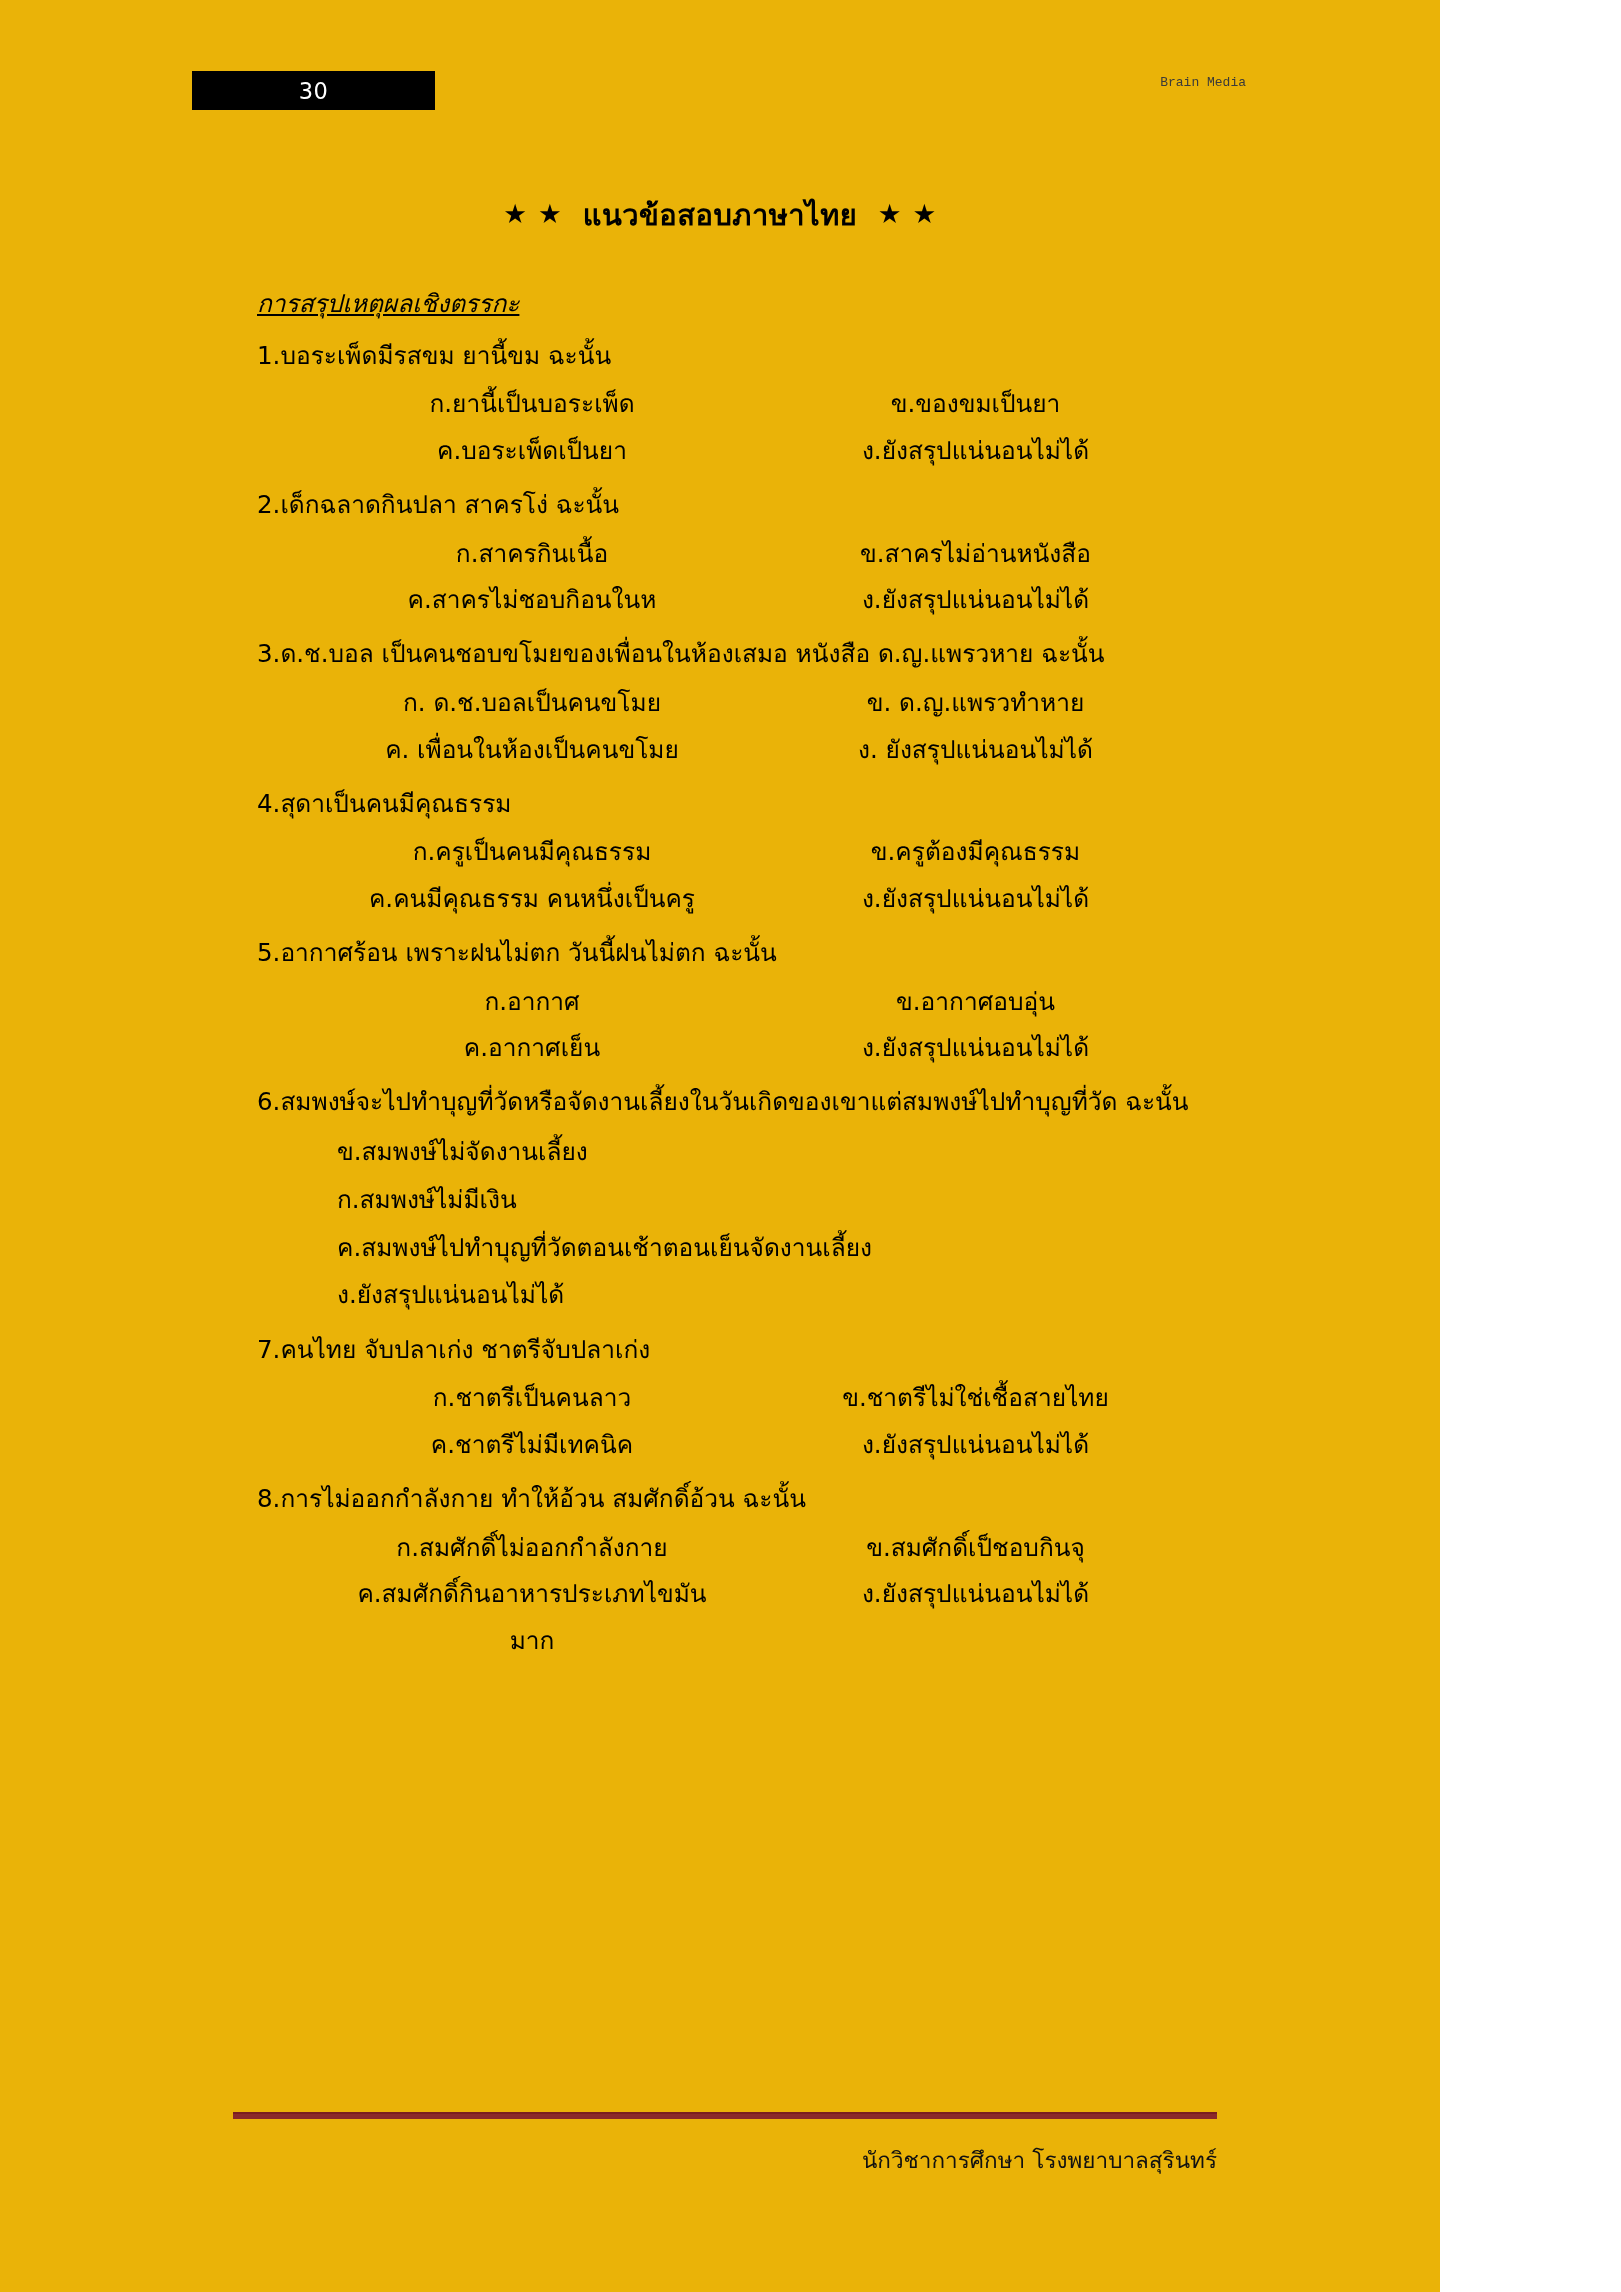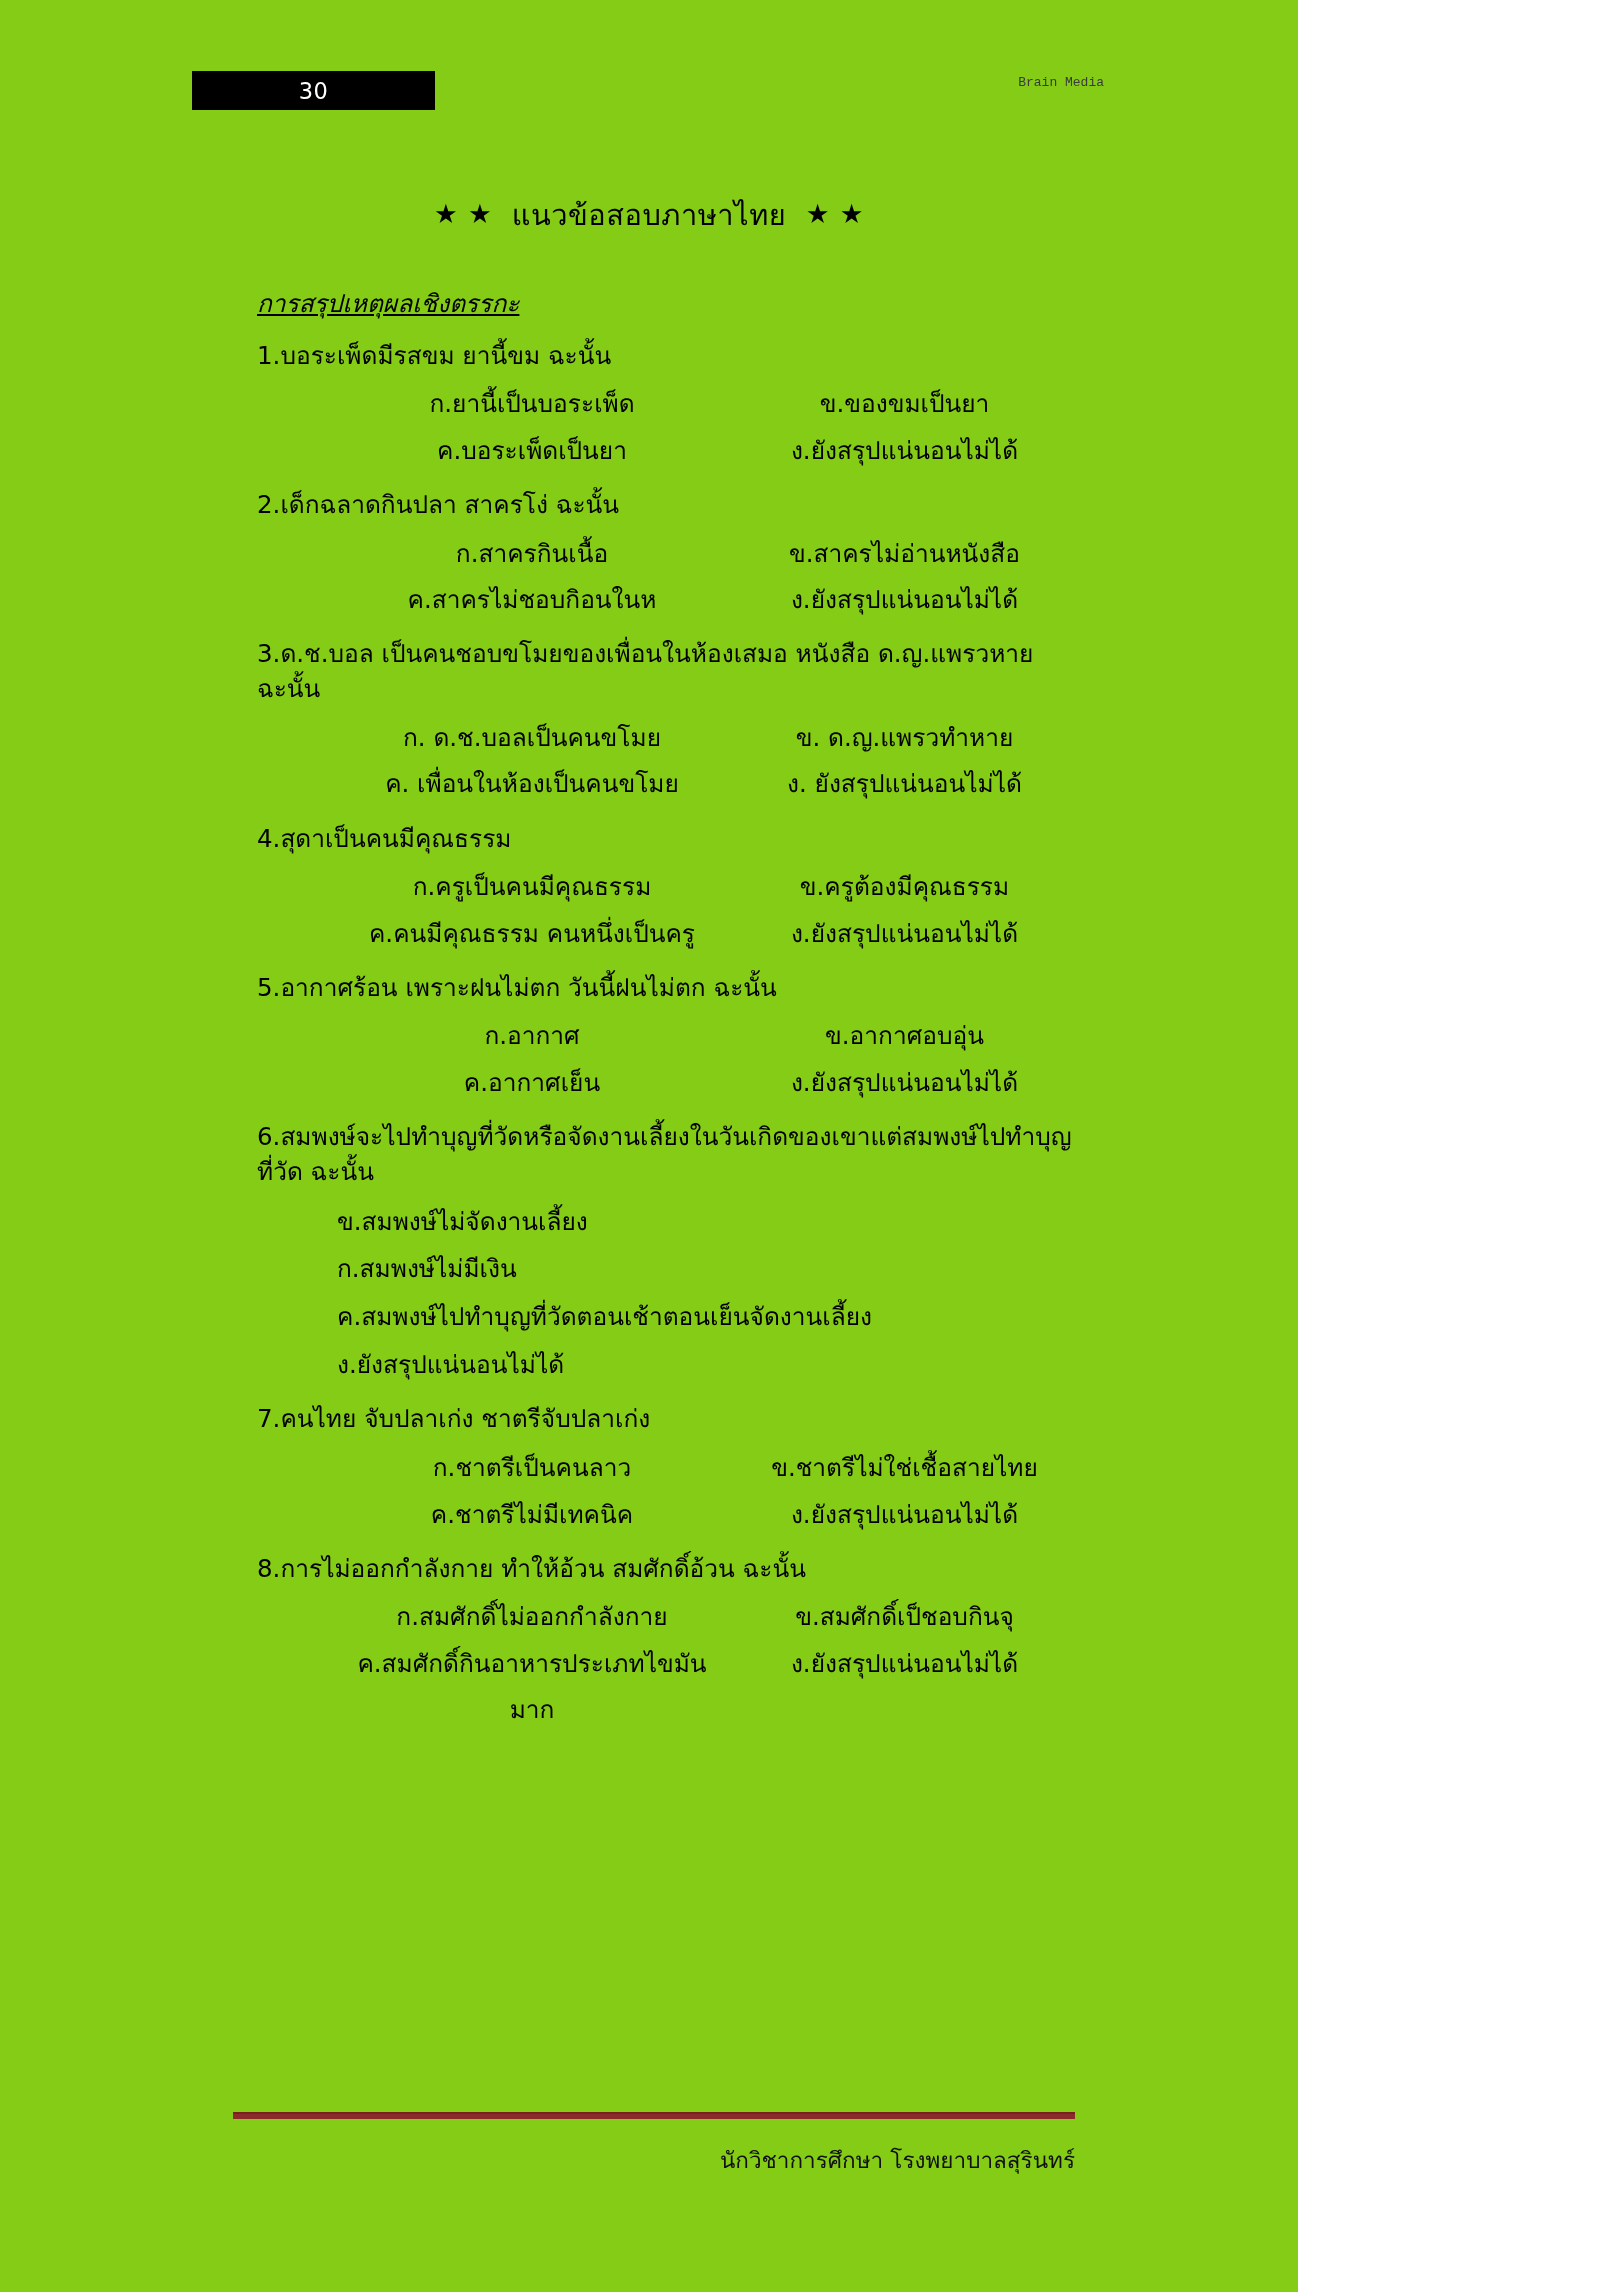--- a/index.html
+++ b/index.html
@@ -5,24 +5,24 @@
   html, body {
     margin: 0;
     padding: 0;
     background: #ffffff;
   }
   body {
     font-family: "DejaVu Sans", sans-serif;
     color: #000000;
   }
   .page {
-    width: 1298px;
+    width: 1440px;
     height: 2293px;
     position: relative;
-    background: #84cc16;
+    background: #eab308;
     box-sizing: border-box;
     overflow: hidden;
   }
 
   
   .header {
     position: absolute;
     top: 71px;
     left: 0;
     width: 100%;
@@ -52,21 +52,21 @@
   }
 
   
   .title-row {
     position: absolute;
     top: 192px;
     left: 0;
     width: 100%;
     text-align: center;
     font-size: 29px;
-    font-weight: normal;
+    font-weight: bold;
     letter-spacing: 0.5px;
   }
   .title-row .star {
     font-size: 26.5px;
     vertical-align: 2px;
   }
   .title-text {
     padding: 0 9.8px;
   }
 

